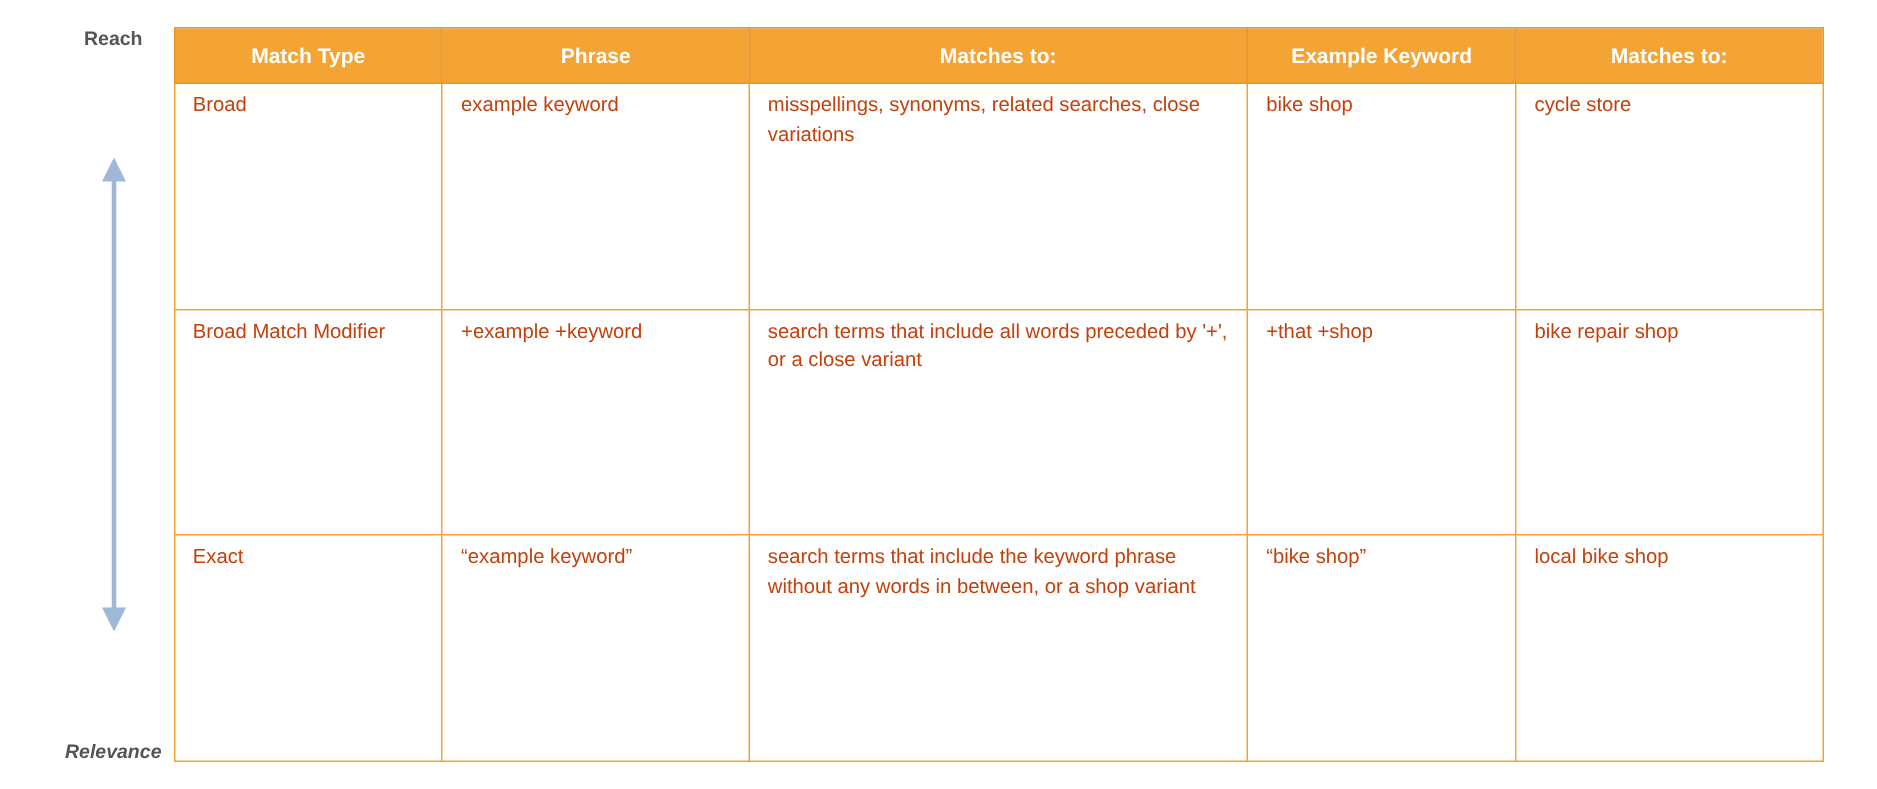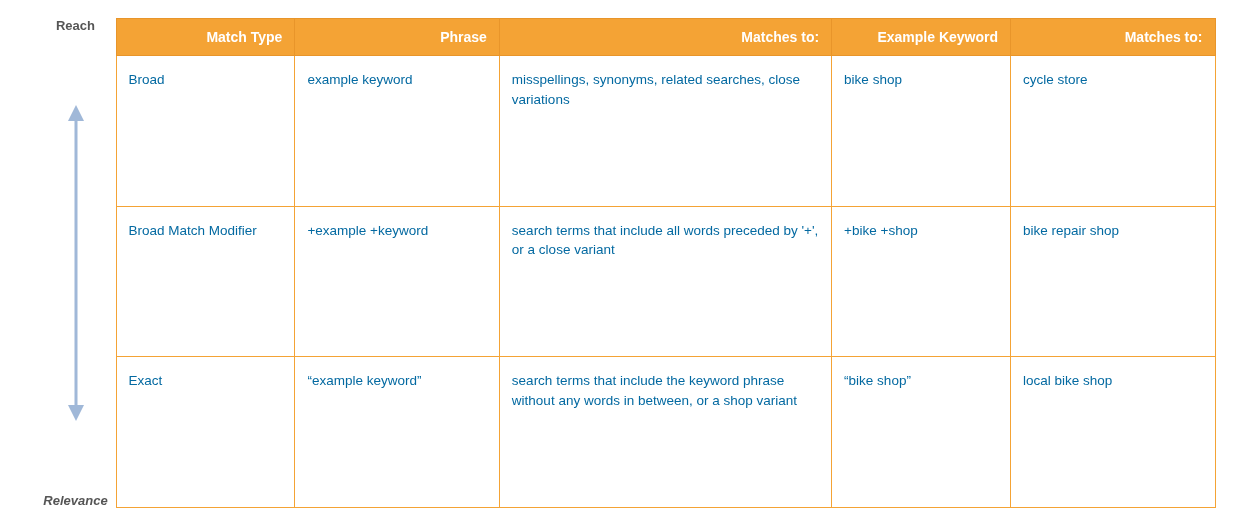--- a/index.html
+++ b/index.html
@@ -57,29 +57,29 @@
     table {
       border-collapse: collapse;
       width: 100%;
       height: 100%;
     }
     thead tr th {
       background-color: #f4a335;
       color: #fff;
       font-weight: bold;
       padding: 10px 12px;
-      text-align: right;
+      text-align: center;
       border: 1px solid #e8952a;
       font-size: 14px;
     }
     tbody tr td {
-      padding: 14px 12px;
+      padding: 4px 12px;
       border: 1px solid #f4a335;
       vertical-align: top;
-      color: #0369a1;
+      color: #c2410c;
       font-size: 13.5px;
       line-height: 1.45;
     }
     tbody tr:nth-child(even) td {
       background-color: #fff;
     }
     tbody tr:nth-child(odd) td {
       background-color: #fff;
     }
     col.col1 { width: 14%; }
@@ -138,21 +138,21 @@
             <td>Broad</td>
             <td>example keyword</td>
             <td>misspellings, synonyms, related searches, close variations</td>
             <td>bike shop</td>
             <td>cycle store</td>
           </tr>
           <tr>
             <td>Broad Match Modifier</td>
             <td>+example +keyword</td>
             <td>search terms that include all words preceded by '+', or a close variant</td>
-            <td>+bike +shop</td>
+            <td>+that +shop</td>
             <td>bike repair shop</td>
           </tr>
           <tr>
             <td>Exact</td>
             <td>“example keyword”</td>
             <td>search terms that include the keyword phrase without any words in between, or a shop variant</td>
             <td>“bike shop”</td>
             <td>local bike shop</td>
           </tr>
         </tbody>

